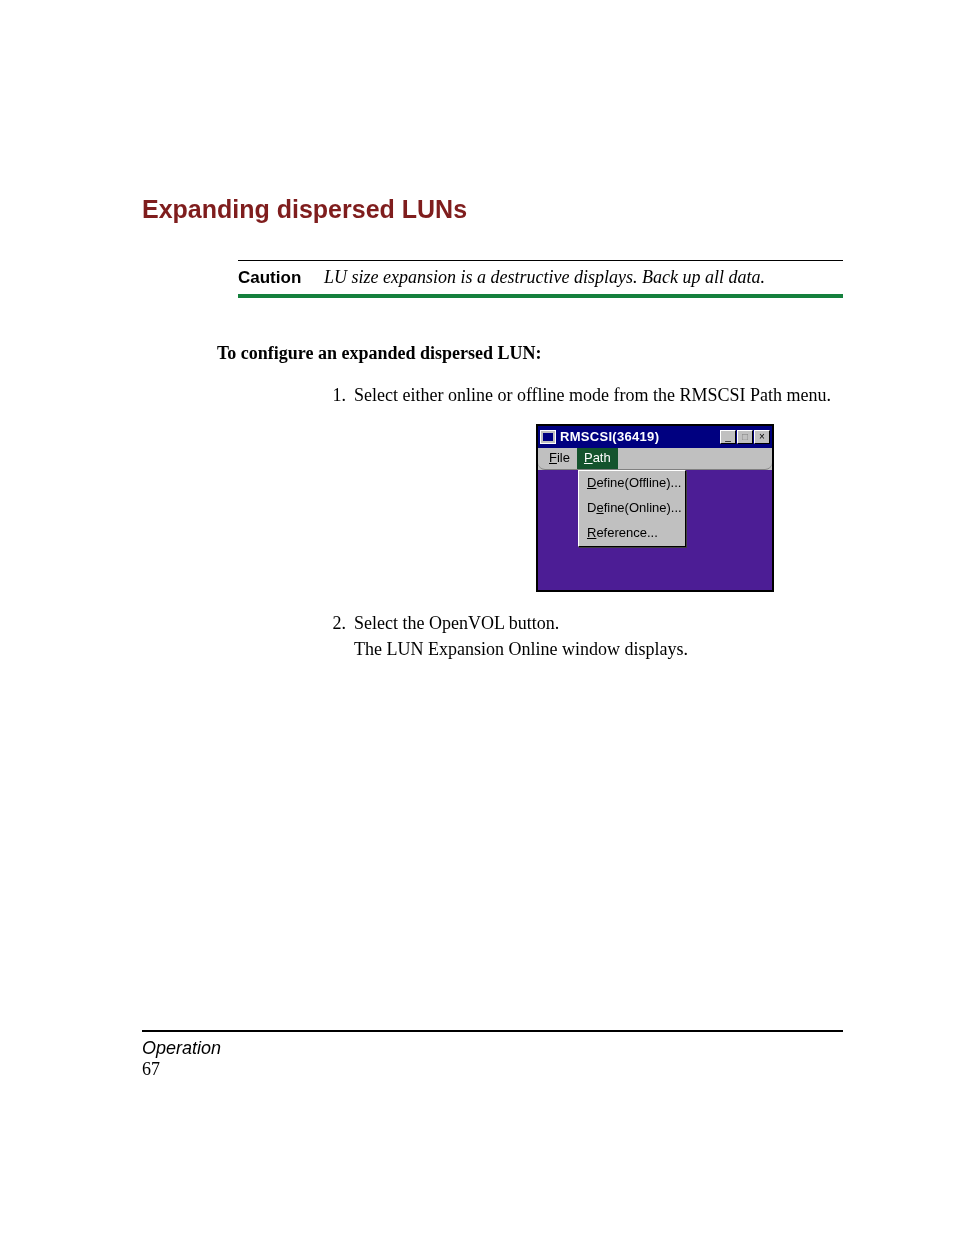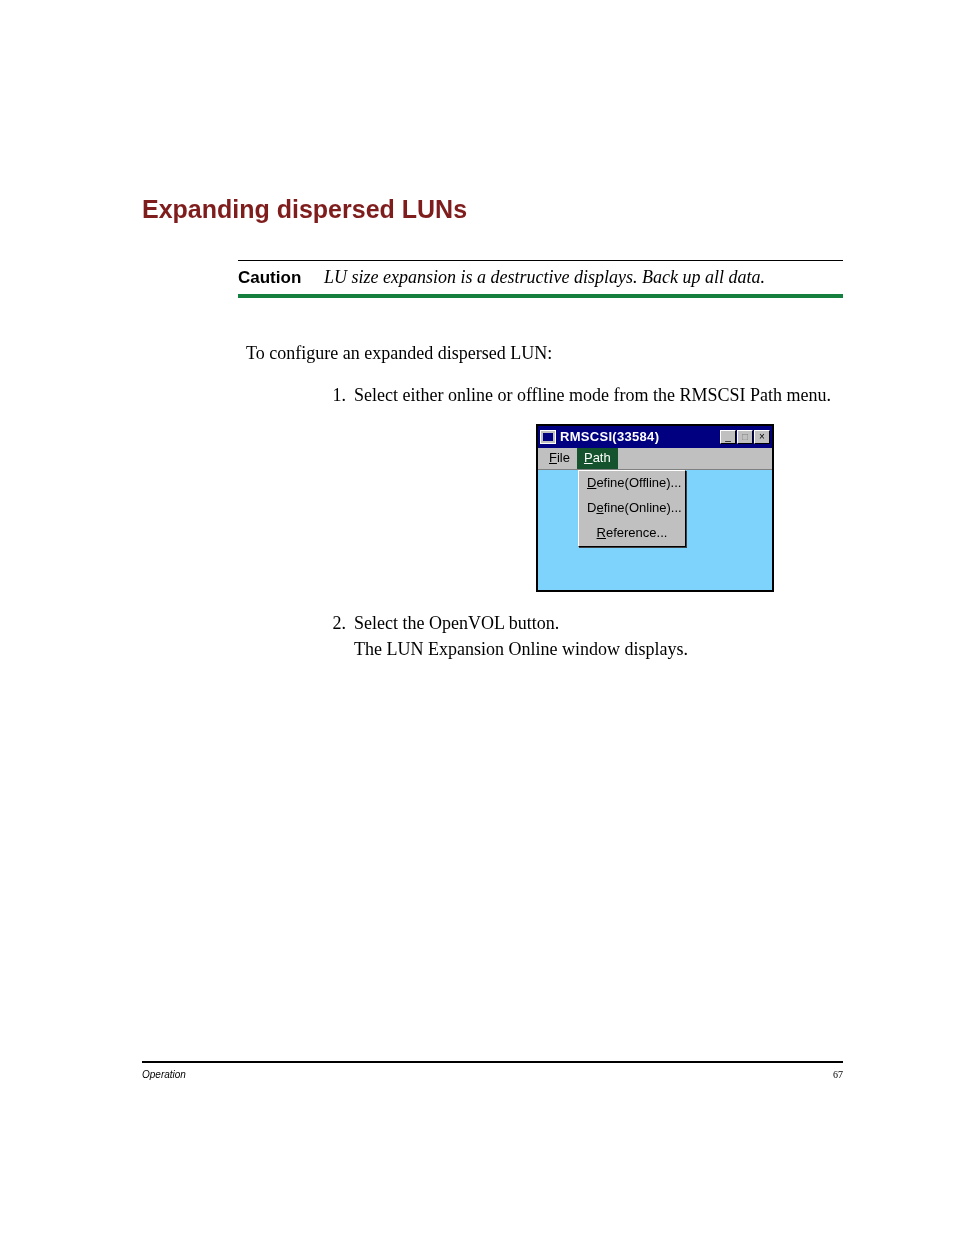--- a/index.html
+++ b/index.html
@@ -36,23 +36,23 @@
       font-weight: bold;
       font-size: 17px;
       width: 86px;
       flex-shrink: 0;
     }
     .caution-text {
       font-style: italic;
       font-size: 18px;
     }
     .instruction-heading {
-      font-weight: normal;
-      font-size: 18px;
-      margin-left: 104px;
+      font-weight: bold;
+      font-size: 18px;
+      margin-left: 75px;
       margin-bottom: 18px;
     }
     .step-list {
       margin-left: 182px;
       font-size: 18px;
       line-height: 1.45;
     }
     .step {
       display: flex;
       margin-bottom: 16px;
@@ -135,20 +135,21 @@
     .win-btn.disabled{
       color:#808080;
     }
     .menubar {
       display: flex;
       background: #c0c0c0;
       padding: 2px 4px;
       border-bottom: 1px solid #808080;
       height: 22px;
       align-items: center;
+      border-radius: 7px;
     }
     .menu-item {
       padding: 1px 7px;
       font-size: 13px;
     }
     .menu-item.selected {
       background: #14532d;
       color: #fff;
     }
     .menu-item .ul {
@@ -168,38 +169,38 @@
     }
     .dd-item {
       padding: 3px 8px 3px 8px;
       font-size: 13px;
     }
     .dd-item .ul {
       text-decoration: underline;
     }
     .client-area{
       height: 120px;
-      background:#7dd3fc;
-      text-align:center;
+      background:#4c1d95;
     }
 
     .footer {
       position: absolute;
       bottom: 155px;
       left: 142px;
       right: 111px;
     }
     .footer-rule {
       border-top: 2.5px solid #000;
       margin-bottom: 6px;
     }
     .footer-row {
       display: flex;
       justify-content: space-between;
-      font-size: 10px;
+      font-size: 18px;
+      flex-direction: column;
     }
     .footer-left {
       font-family: Arial, Helvetica, sans-serif;
       font-style: italic;
     }
     .footer-right {
       font-family: 'Times New Roman', serif;
     }
   </style>
 </head>
@@ -217,21 +218,21 @@
 <div class="step-list">
 
   <div class="step">
     <div class="step-num">1.</div>
     <div class="step-text">Select either online or offline mode from the RMSCSI Path menu.</div>
   </div>
 
   <div class="win-dialog">
     <div class="titlebar">
       <span class="titlebar-icon"></span>
-      <span class="titlebar-title">RMSCSI(33584)</span>
+      <span class="titlebar-title">RMSCSI(36419)</span>
       <div class="titlebar-buttons">
         <div class="win-btn">
             <span>_</span>
           </div>
         <div class="win-btn disabled">
             <span>□</span>
           </div>
         <div class="win-btn">
             <span>×</span>
           </div>

